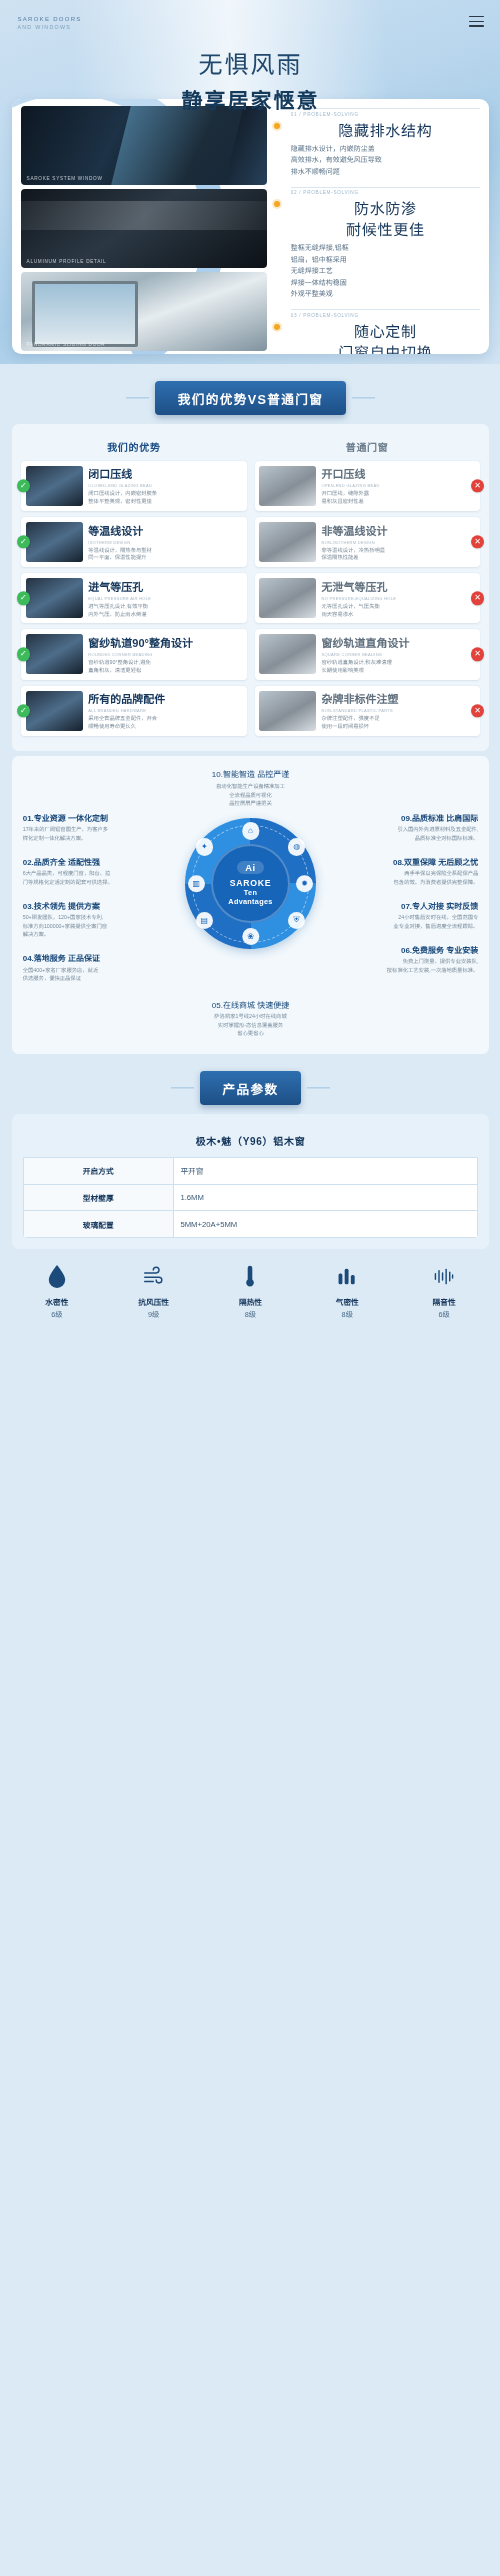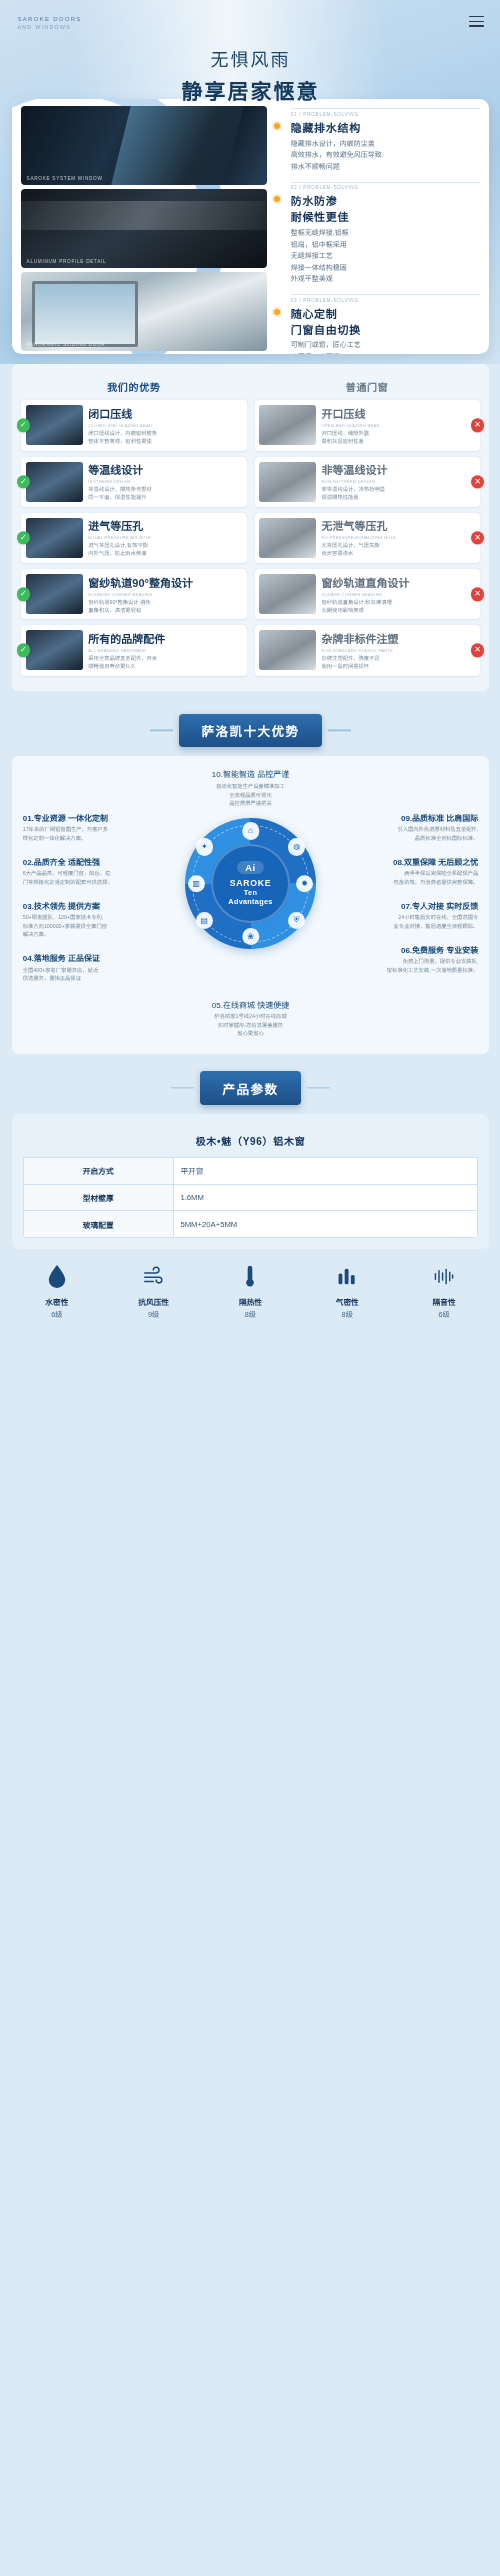--- a/index.html
+++ b/index.html
@@ -30,21 +30,21 @@
     display: flex; align-items: flex-start; justify-content: space-between;
     padding: 16px 17.4px 0 17.4px;
   }
   .brand { line-height: 1.25; }
   .brand .b1 { font-size: 6px; letter-spacing: 1.3px; color: #5b7f9e; }
   .brand .b2 { font-size: 5.3px; letter-spacing: 1.3px; color: #7fa0bb; }
   .menu-icon { width: 14.7px; height: 10.7px; display: flex; flex-direction: column; justify-content: space-between; cursor: pointer; }
   .menu-icon i { display: block; height: 1.3px; background: #2d3a46; border-radius: 0.7px; }
 
   .hero-title { position: relative; z-index: 4; text-align: center; margin-top: 14.7px; }
-  .hero-title .t1 { font-size: 18px; letter-spacing: 2px; color: #20486c; font-weight: 400; text-align: center; }
+  .hero-title .t1 { font-size: 24px; letter-spacing: 2px; color: #20486c; font-weight: 400; text-align: center; }
   .hero-title .t2 { font-size: 21px; letter-spacing: 2px; color: #143a5c; font-weight: 700; margin-top: 4px; }
 
   
   .hero-panel {
     position: absolute; left: 12px; top: 99px;
     width: 477px; height: 255px;
     background: #ffffff;
     border-radius: 9.3px;
     box-shadow: 0 4px 12px rgba(40,80,120,.14);
     overflow: hidden;
@@ -83,21 +83,21 @@
   .photo.p3 { background: linear-gradient(160deg,#cfd9de 0%, #9fb2bd 30%, #e6ecef 55%, #7f939f 100%); }
   .photo.p3:before {
     content:""; position:absolute; left:10.7px; top:9.3px; width:100px; height:60px;
     background: linear-gradient(180deg,#9ec0d6,#dfe9ef); border:3.3px solid #6f7d86; border-radius:2px;
   }
   .photo .tagline { position:absolute; left:5.3px; bottom:4px; font-size:4.7px; color:rgba(255,255,255,.7); letter-spacing:0.7px; }
 
   .feat-list { position: absolute; left: 268px; top: 9.3px; width: 200px; }
   .feat { position: relative; padding: 0 0 0 10.7px; margin-bottom: 9.3px; }
   .feat .en { font-size: 4.7px; color: #9fb9cd; letter-spacing: 0.7px; border-top: 0.7px solid #dbe7f0; padding-top: 2.7px; margin-bottom: 2px; }
-  .feat h3 { font-size: 11px; color: #15365a; font-weight: 700; letter-spacing: 0.7px; margin-bottom: 2.7px; }
+  .feat h3 { font-size: 15px; color: #15365a; font-weight: 400; letter-spacing: 0.7px; margin-bottom: 2.7px; text-align: center; }
   .feat p { font-size: 7px; line-height: 1.65; color: #5c7489; }
   .dot {
     position: absolute; left: -6px; top: 14.7px; width: 6px; height: 6px; border-radius: 50%;
     background: #f5a623; box-shadow: 0 0 0 2px rgba(245,166,35,.25);
   }
 
   
   .sec-title-wrap { text-align: center; padding: 17.4px 0 9.3px; }
   .sec-title {
     display: inline-block; position: relative;
@@ -273,20 +273,23 @@
           <p style="white-space:pre-line">可制门或窗，匠心工艺
 内开门，内开窗
 可自由按需定制
 更多选择更自由</p>
         </div>
 
       </div>
     </div>
   </section>
 
+  <div class="sec-title-wrap">
+    <span class="sec-title">我们的优势VS普通门窗</span>
+  </div>
 
   <section class="compare">
     <div class="col ours">
       <div class="col-head">我们的优势</div>
 
       <div class="crow">
         <span class="badge ok">✓</span>
         <div class="thumb"></div>
         <div class="ctext">
           <h4>闭口压线</h4>
@@ -386,23 +389,20 @@
         <div class="ctext">
           <h4>杂牌非标件注塑</h4>
           <div class="cen">NON-STANDARD PLASTIC PARTS</div>
           <p style="white-space:pre-line">杂牌注塑配件，强度不足
 使用一段时间易损坏</p>
         </div>
       </div>
     </div>
   </section>
 
-  <div class="sec-title-wrap">
-    <span class="sec-title">萨洛凯十大优势</span>
-  </div>
 
   <section class="adv-wrap">
     <div class="adv-top" style="margin:0 auto 4px">
       <h5>10.智能智造 品控严谨</h5>
       <p style="white-space:pre-line">自动化智能生产设备精准加工
 全流程品质可视化
 品控层层严谨把关</p>
     </div>
 
     <div class="adv-grid">

